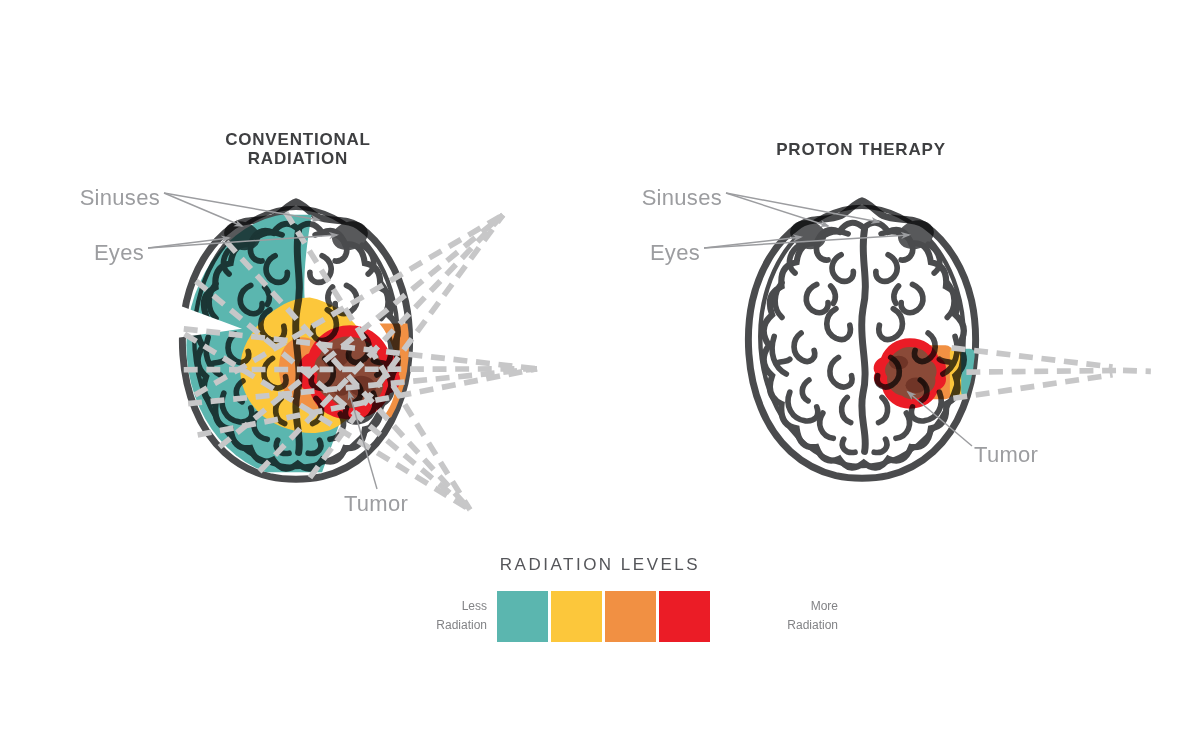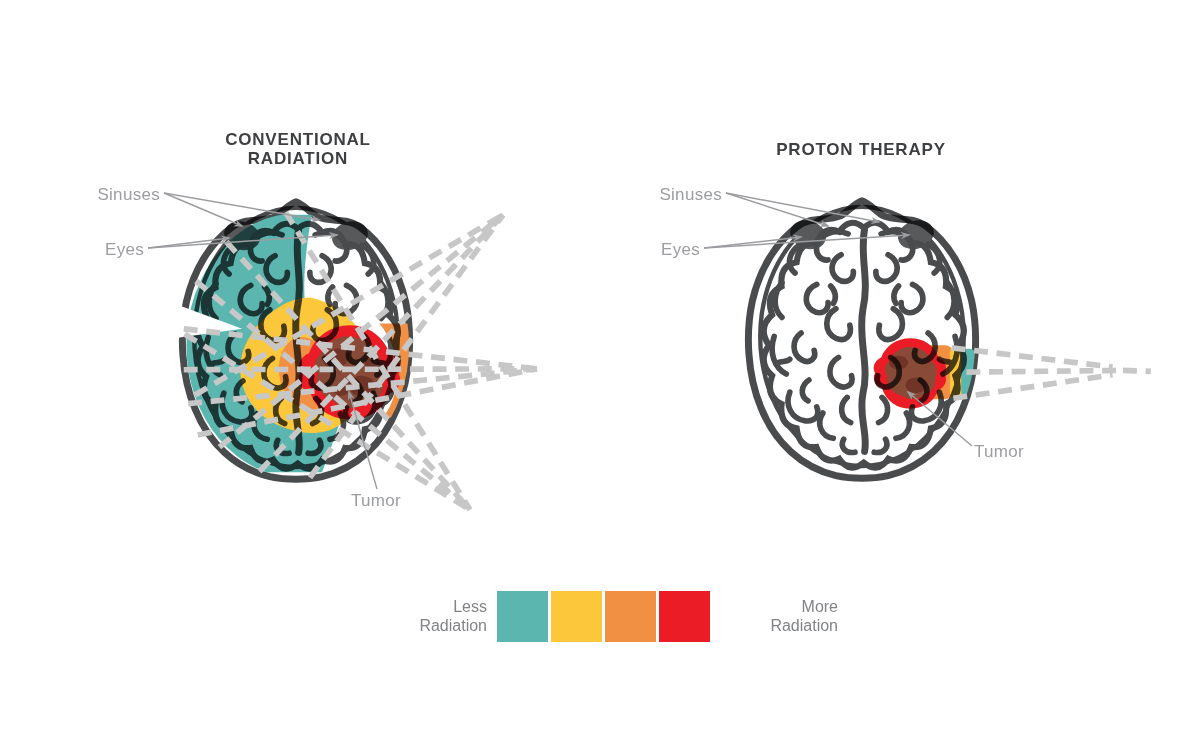--- a/index.html
+++ b/index.html
@@ -6,26 +6,26 @@
     --teal:#5BB6AF; --yellow:#FCC73B; --orange:#F19043; --red:#EB1C26;
     --tumor-brown:#8A4A38; --tumor-brown-dark:#703527;
     --outline-dark:#4A4B4D; --eye-gray:#58595B; --beam-gray:#C7C7C8;
     --label-gray:#9C9DA0; --title-dark:#3E3F41;
     --legend-title-gray:#55565A; --legend-label-gray:#828386;
   }
   html,body{margin:0;padding:0;background:#fff;}
   .stage{position:relative;width:1200px;height:729px;background:#fff;overflow:hidden;
          font-family:"Liberation Sans", sans-serif;}
   .stage svg{position:absolute;left:0;top:0;}
-  .txt{position:absolute;color:var(--label-gray);font-size:17px;letter-spacing:.3px;}
+  .txt{position:absolute;color:var(--label-gray);font-size:22px;letter-spacing:.3px;}
   .panel-title{position:absolute;color:var(--title-dark);font-weight:bold;font-size:17px;
                letter-spacing:.8px;text-align:center;line-height:19px;}
   .legend-title{position:absolute;color:var(--legend-title-gray);font-size:17px;
                 letter-spacing:2.5px;font-weight:500;text-align:center;}
-  .legend-side{position:absolute;color:var(--legend-label-gray);font-size:16px;line-height:19px;}
+  .legend-side{position:absolute;color:var(--legend-label-gray);font-size:12px;line-height:19px;}
   .swatch{position:absolute;top:591px;width:51px;height:51px;}
   
   .head-outline{fill:#fff;stroke:var(--outline-dark);stroke-width:8;stroke-linejoin:round;}
   .brain-fill{fill:#fff;stroke:none;}
   .brain-edge{fill:none;stroke:var(--outline-dark);stroke-width:7;}
   .inner-skull{fill:none;stroke:var(--outline-dark);stroke-width:5;}
   .eye{fill:var(--eye-gray);}
   .mult{mix-blend-mode:multiply;}
   .fissure{fill:none;stroke:var(--outline-dark);stroke-width:8;stroke-linecap:round;}
   .gyri path{fill:none;stroke:var(--outline-dark);stroke-width:6.5;stroke-linecap:round;}
@@ -166,20 +166,21 @@
   <div class="panel-title" style="left:741px;top:140px;width:240px;">PROTON THERAPY</div>
 
   <div class="txt" style="left:60px;top:185px;width:100px;text-align:right;">Sinuses</div>
   <div class="txt" style="left:44px;top:240px;width:100px;text-align:right;">Eyes</div>
   <div class="txt" style="left:326px;top:491px;width:100px;text-align:center;">Tumor</div>
 
   <div class="txt" style="left:622px;top:185px;width:100px;text-align:right;">Sinuses</div>
   <div class="txt" style="left:600px;top:240px;width:100px;text-align:right;">Eyes</div>
   <div class="txt" style="left:974px;top:442px;width:100px;text-align:left;">Tumor</div>
 
+  <div class="legend-title" style="left:450px;top:555px;width:300px;">RADIATION LEVELS</div>
 
   <div class="legend-side" style="left:387px;top:597px;width:100px;text-align:right;">
     <span style="display:block">Less</span>
     <span style="display:block">Radiation</span>
   </div>
 
   <div class="swatch" style="left: 497px; background: rgb(91, 182, 175);"></div>
   <div class="swatch" style="left: 551px; background: rgb(252, 199, 59);"></div>
   <div class="swatch" style="left: 605px; background: rgb(241, 144, 67);"></div>
   <div class="swatch" style="left: 659px; background: rgb(235, 28, 38);"></div>

